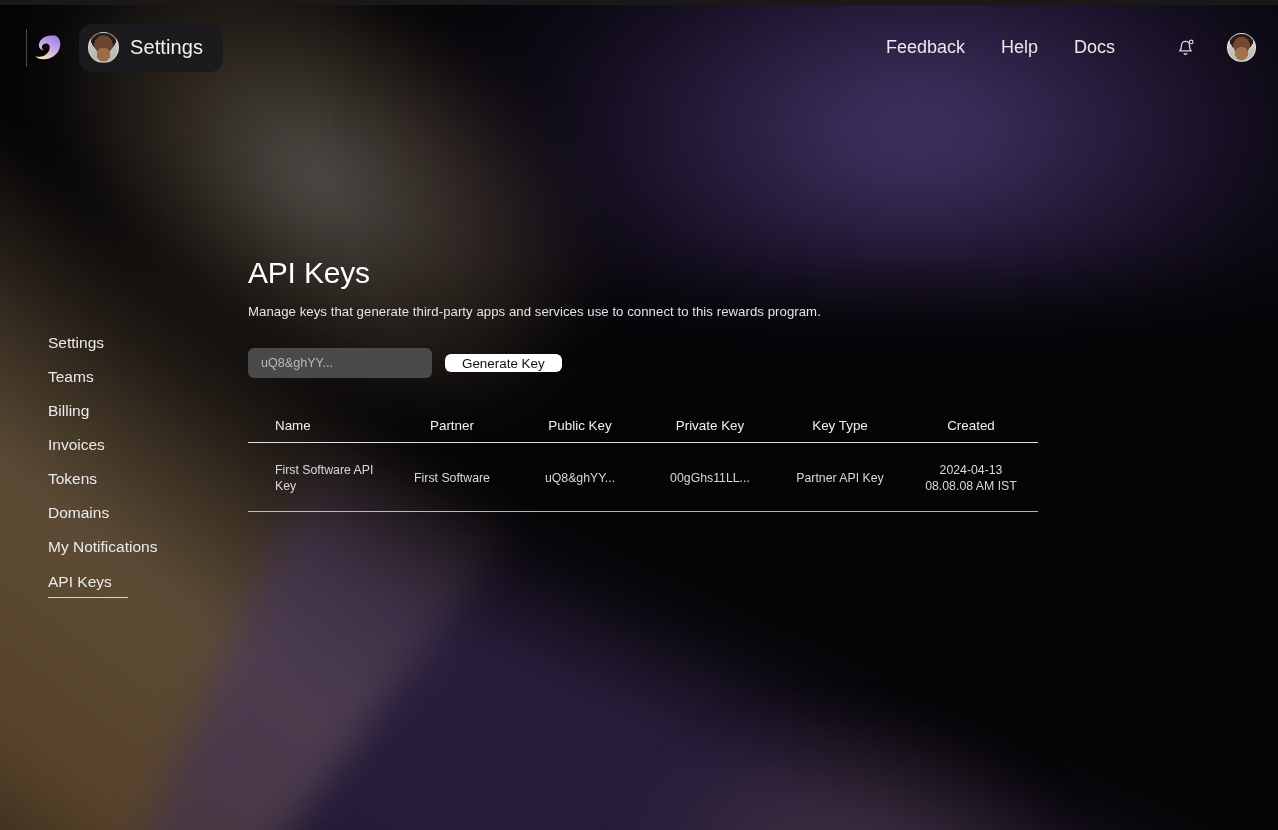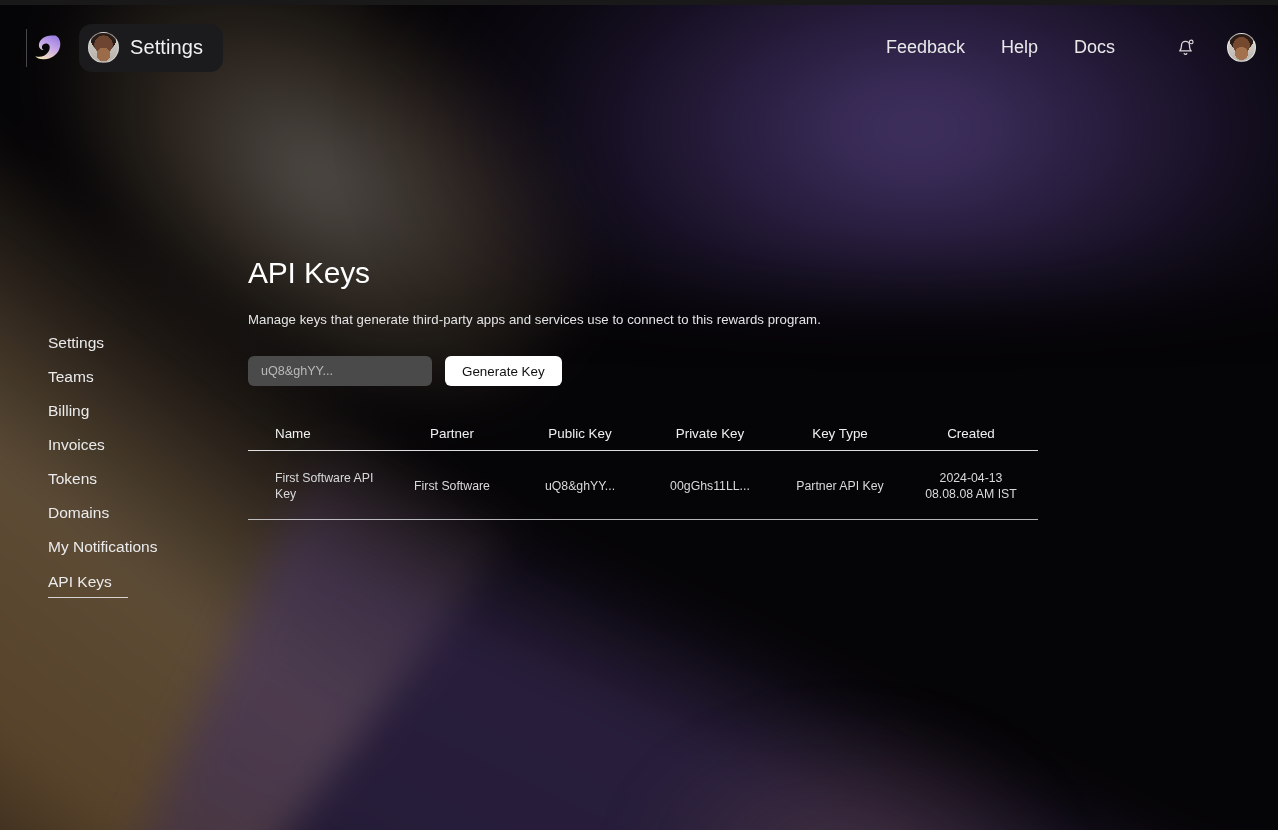--- a/index.html
+++ b/index.html
@@ -193,21 +193,21 @@
     position:absolute; left:248px; top:256px;
     width:1000px;
     z-index:12;
   }
 
   .section-title {
     font-size:30px; font-weight:400; color:#ffffff;
     letter-spacing:-0.2px;
   }
   .section-desc {
-    margin-top:22px;
+    margin-top:14px;
     font-size:13.2px; color:#e4e4e6;
     letter-spacing:0.05px;
   }
 
   .key-row {
     margin-top:29px;
     display:flex; align-items:center; gap:13px;
   }
   .key-input {
     width:185px; height:30px;
@@ -215,21 +215,21 @@
     border:none; border-radius:6px;
     color:#e8e8e8; font-size:12.6px;
     padding:0 13px;
     font-family:"Liberation Sans", sans-serif;
     width:184px;
   }
   .key-input { width:184px; }
   .key-input::placeholder { color:#b9b9b9; }
 
   .generate-btn {
-    height:30px; padding:0 17px;
+    height:18px; padding:0 17px;
     background:#ffffff; color:#111113;
     border:none; border-radius:6px;
     font-size:13.4px; cursor:pointer;
     font-family:"Liberation Sans", sans-serif;
     white-space:nowrap;
   }
 
   
   .keys-table {
     margin-top:40px;

